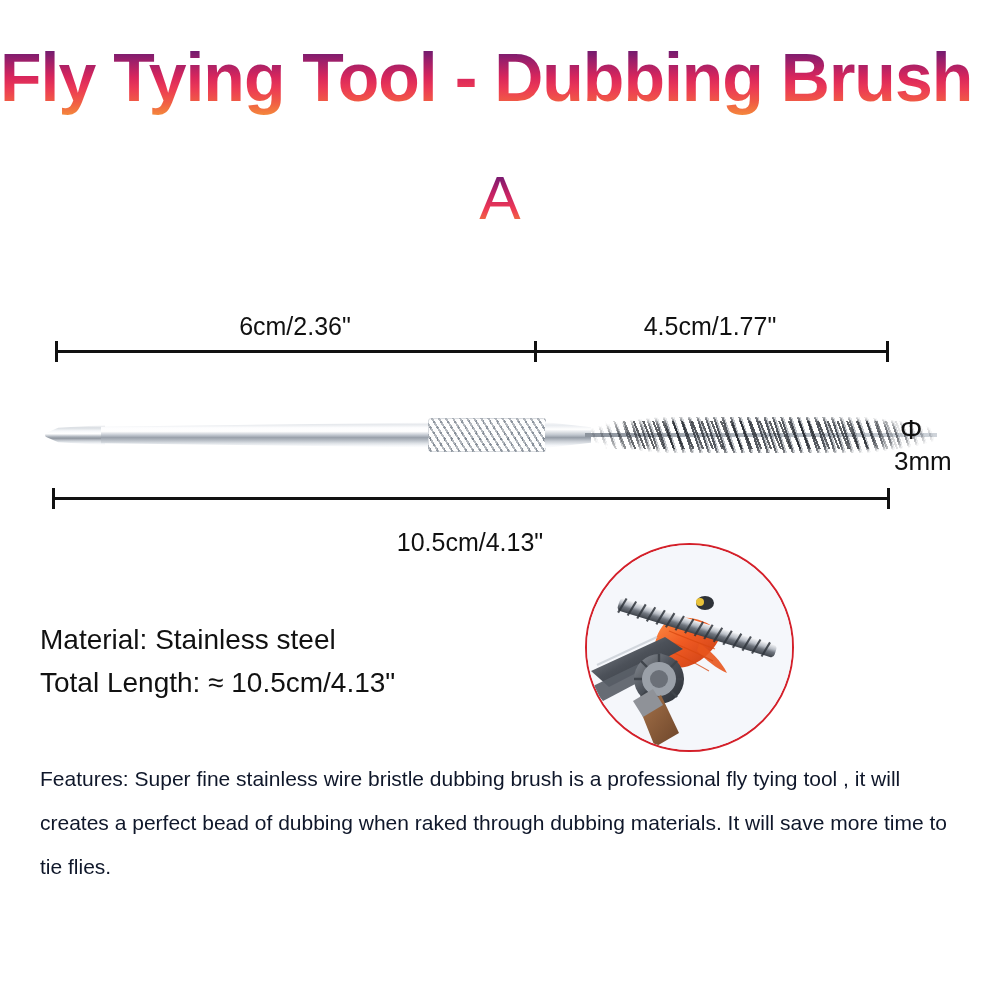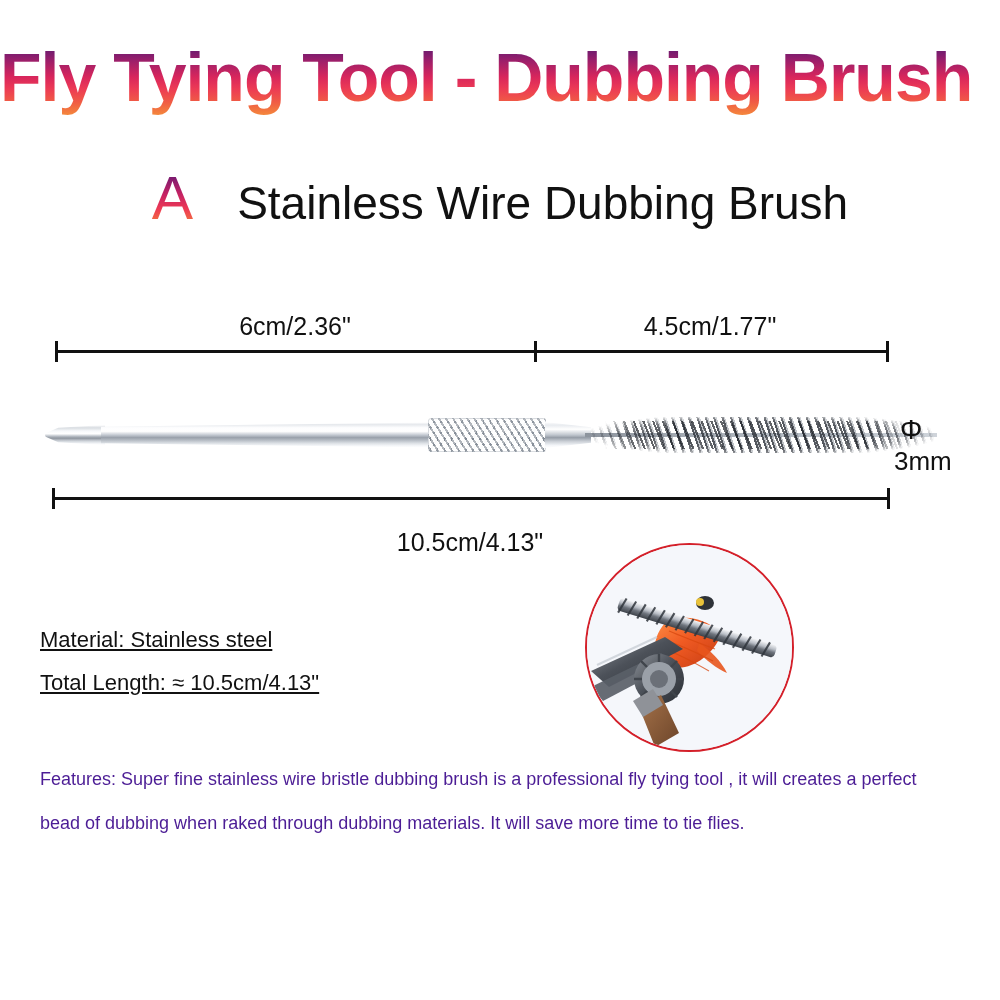--- a/index.html
+++ b/index.html
@@ -246,37 +246,36 @@
   }
 
   
   #spec-list {
     position: absolute;
     left: 40px;
     top: 618px;
     width: 560px;
   }
   .spec-row {
-    font-size: 22px;
+    font-size: 28px;
     line-height: 43px;
     color: #111111;
     white-space: nowrap;
-    text-decoration: underline;
   }
   .spec-weight-value { color: #e01b19; }
 
   
   #features-block {
     position: absolute;
     left: 40px;
     top: 757px;
     width: 910px;
-    font-size: 18px;
+    font-size: 21px;
     line-height: 44px;
-    color: #4c1d95;
+    color: #0f172a;
   }
 
   
   #photo-inset {
     position: absolute;
     left: 585px;
     top: 543px;
     width: 205px;
     height: 205px;
     border-radius: 50%;
@@ -286,21 +285,20 @@
   }
   #photo-inset svg { display: block; }
 </style>
 </head>
 <body>
 
 <div id="main-title">Fly Tying Tool - Dubbing Brush</div>
 
 <div id="subtitle-row">
   <span id="variant-letter">A</span>
-  <span id="subtitle-text">Stainless Wire Dubbing Brush</span>
 </div>
 
 <div id="dim-top-line" class="dim-line"></div>
 <div id="dim-tick-left" class="dim-tick"></div>
 <div id="dim-tick-mid" class="dim-tick"></div>
 <div id="dim-tick-right" class="dim-tick"></div>
 
 <div id="dim-label-handle" class="dim-label">6cm/2.36"</div>
 <div id="dim-label-brush" class="dim-label">4.5cm/1.77"</div>
 

